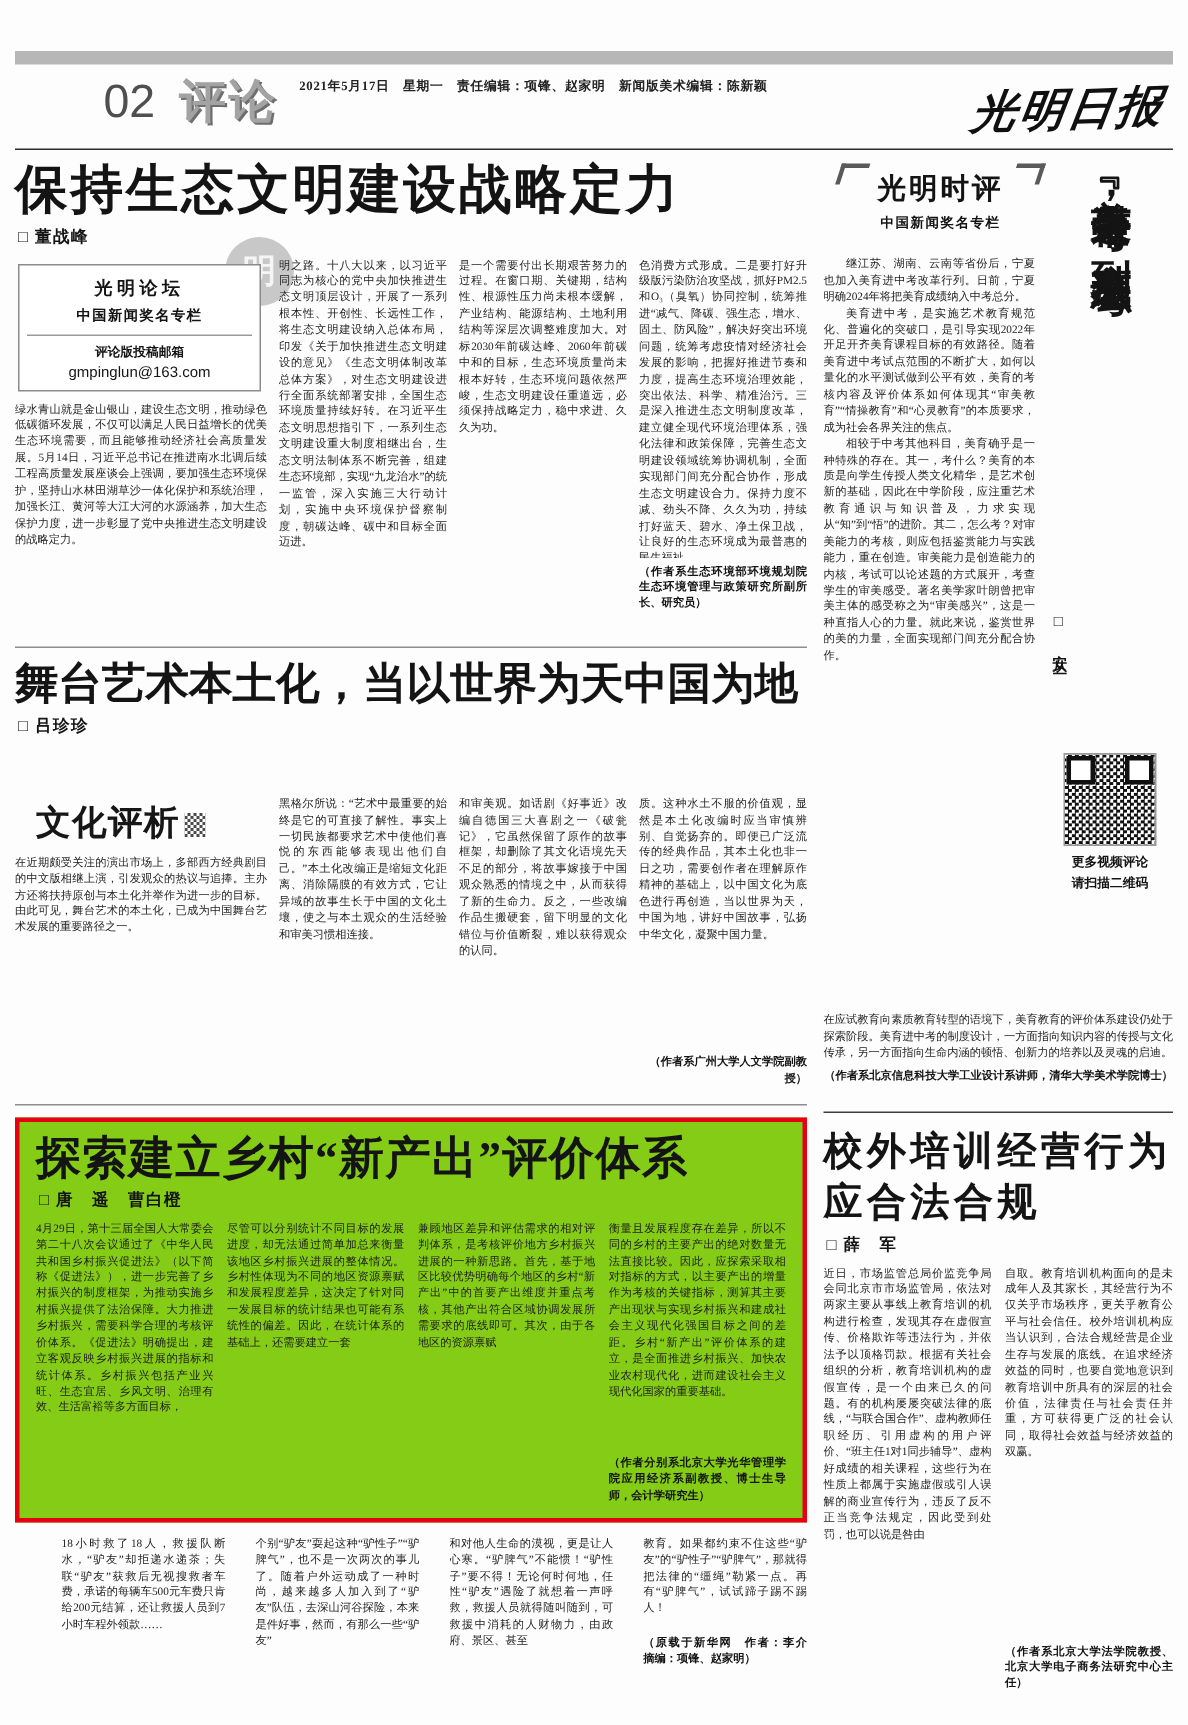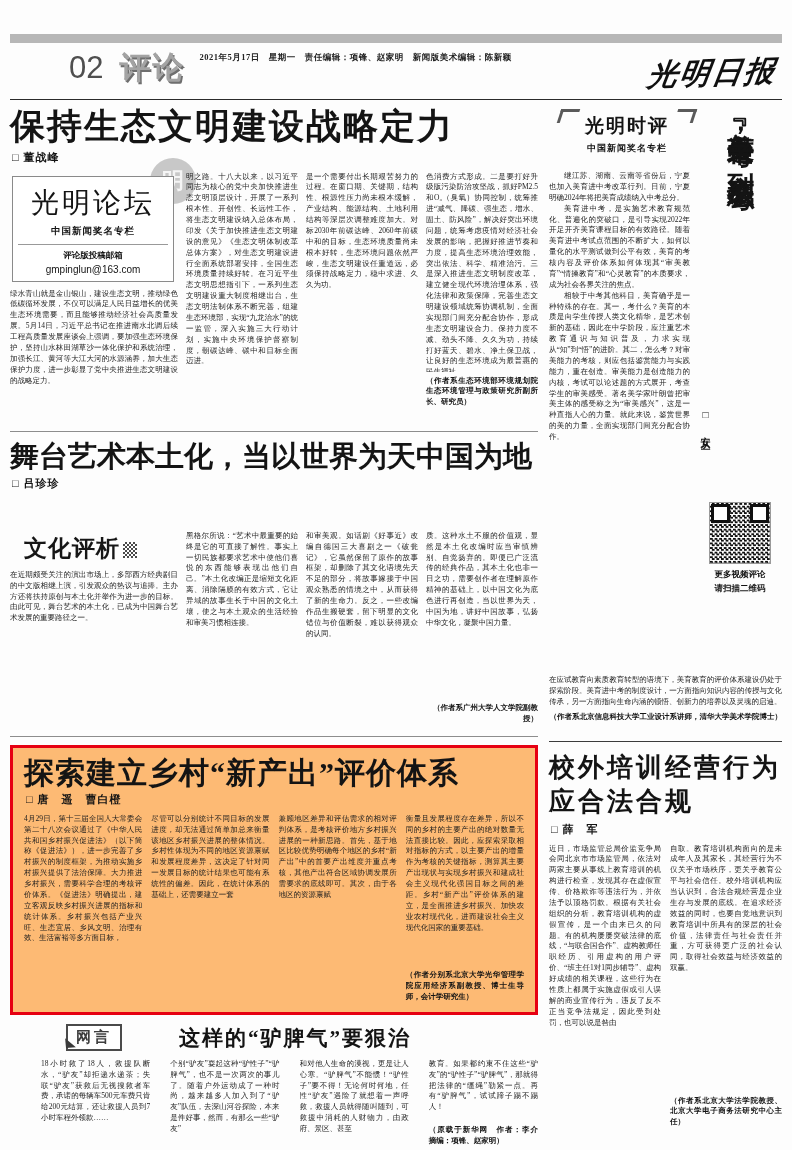--- a/index.html
+++ b/index.html
@@ -25,39 +25,39 @@
   .attr { font-weight:bold; font-size:7.5px; margin-top:4px; line-height:1.45; text-align:justify; word-break:break-all; }
   .byline { font-size:11px; font-weight:bold; margin:3px 0 7px 2px; letter-spacing:1px; }
   hr.sep { border:none; border-top:1px solid #8d8d8d; margin:9px 0 8px; }
 
   
   .a1 h1 { font-size:35px; font-weight:900; letter-spacing:2px; line-height:1.1; }
   .a1-body { display:flex; gap:8px; height:250px; position:relative; }
   .a1-body .c { flex:1; position:relative; z-index:1; }
   .a1-body .c1 { flex:none; width:168px; }
   .forum-box { border:1px solid #8a8a8a; padding:7px 5px 6px; text-align:center; margin:4px 4px 7px 2px; background:#fff; }
-  .forum-box .t { font-size:28px; font-weight:400; letter-spacing:3px; }
+  .forum-box .t { font-size:12px; font-weight:700; letter-spacing:3px; }
   .forum-box .s { font-size:9.5px; font-weight:bold; margin-top:3px; letter-spacing:1px; }
   .forum-box .m { border-top:1px solid #999; margin-top:6px; padding-top:5px; font-size:8.5px; font-weight:bold; }
   .forum-box .e { font-size:10px; margin-top:2px; font-family:"Liberation Sans","DejaVu Sans",sans-serif; }
   .wm-circle { position:absolute; width:46px; height:46px; border-radius:50%; background:#c8c8c8;
                left:140px; top:-14px; z-index:0; color:#f5f5f5; font-size:22px; font-weight:bold;
                display:flex; align-items:center; justify-content:center; }
 
   
   .a2 h1 { font-size:29px; font-weight:900; letter-spacing:0; line-height:1.15; }
   .a2-body { display:flex; gap:8px; height:196px;margin-top:40px; }
   .a2-body .c { flex:1; }
   .a2-body .c1 { flex:none; width:168px; }
   .cult-logo { font-size:23px; font-weight:900; letter-spacing:1px; color:#161616; margin:2px 0 6px 14px; white-space:nowrap; }
   .grid-icon { display:inline-block; width:14px; height:16px; vertical-align:-2px; margin-left:3px;
                background:repeating-conic-gradient(#4a4a4a 0 25%, #fff 0 50%); background-size:4px 4px; }
 
   
-  .a3 { border:3.5px solid #e60012; padding:8px 11px 10px; margin-top:2px; background:#fdba74; }
+  .a3 { border:3.5px solid #e60012; padding:8px 11px 10px; margin-top:2px; background:#84cc16; }
   .a3 h1 { font-size:30px; font-weight:900; letter-spacing:1px; line-height:1.1; }
   .a3-body { display:flex; gap:9px; height:188px; }
   .a3-body .c { flex:1; }
 
   
   .a5 { margin-top:9px; }
   .a5-head { display:flex; align-items:center; margin:2px 0 7px; }
   .wangyan { border:2px solid #4a4a4a; color:#3d3d3d; font-size:15px; font-weight:900; padding:2px 8px;
              letter-spacing:3px; position:relative; margin-left:56px; background:#fff; }
   .wy-pointer { position:absolute; left:-9px; bottom:-6px; width:0; height:0;
@@ -169,27 +169,20 @@
           <div class="c bt">尽管可以分别统计不同目标的发展进度，却无法通过简单加总来衡量该地区乡村振兴进展的整体情况。乡村性体现为不同的地区资源禀赋和发展程度差异，这决定了针对同一发展目标的统计结果也可能有系统性的偏差。因此，在统计体系的基础上，还需要建立一套</div>
           <div class="c bt">兼顾地区差异和评估需求的相对评判体系，是考核评价地方乡村振兴进展的一种新思路。首先，基于地区比较优势明确每个地区的乡村“新产出”中的首要产出维度并重点考核，其他产出符合区域协调发展所需要求的底线即可。其次，由于各地区的资源禀赋</div>
           <div class="c">
             <div class="bt" style="height:152px;">衡量且发展程度存在差异，所以不同的乡村的主要产出的绝对数量无法直接比较。因此，应探索采取相对指标的方式，以主要产出的增量作为考核的关键指标，测算其主要产出现状与实现乡村振兴和建成社会主义现代化强国目标之间的差距。乡村“新产出”评价体系的建立，是全面推进乡村振兴、加快农业农村现代化，进而建设社会主义现代化国家的重要基础。</div>
             <div class="attr">（作者分别系北京大学光华管理学院应用经济系副教授、博士生导师，会计学研究生）</div>
           </div>
         </div>
       </article>
 
       <article class="a5">
-        <div class="a5-head">
-          <div class="wangyan">
-            <span class="wy-pointer"></span>
-            <span>网言</span>
-          </div>
-          <h1>这样的“驴脾气”要狠治</h1>
-        </div>
         <div class="a5-body">
           <div class="c bt">18小时救了18人，救援队断水，“驴友”却拒递水递茶；失联“驴友”获救后无视搜救者车费，承诺的每辆车500元车费只肯给200元结算，还让救援人员到7小时车程外领款……</div>
           <div class="c bt">个别“驴友”耍起这种“驴性子”“驴脾气”，也不是一次两次的事儿了。随着户外运动成了一种时尚，越来越多人加入到了“驴友”队伍，去深山河谷探险，本来是件好事，然而，有那么一些“驴友”</div>
           <div class="c bt">和对他人生命的漠视，更是让人心寒。“驴脾气”不能惯！“驴性子”要不得！无论何时何地，任性“驴友”遇险了就想着一声呼救，救援人员就得随叫随到，可救援中消耗的人财物力，由政府、景区、甚至</div>
           <div class="c">
             <div class="bt" style="height:62px;">教育。如果都约束不住这些“驴友”的“驴性子”“驴脾气”，那就得把法律的“缰绳”勒紧一点。再有“驴脾气”，试试蹄子踢不踢人！</div>
             <div class="attr">（原载于新华网　作者：李介　摘编：项锋、赵家明）</div>
           </div>
         </div>
       </article>

